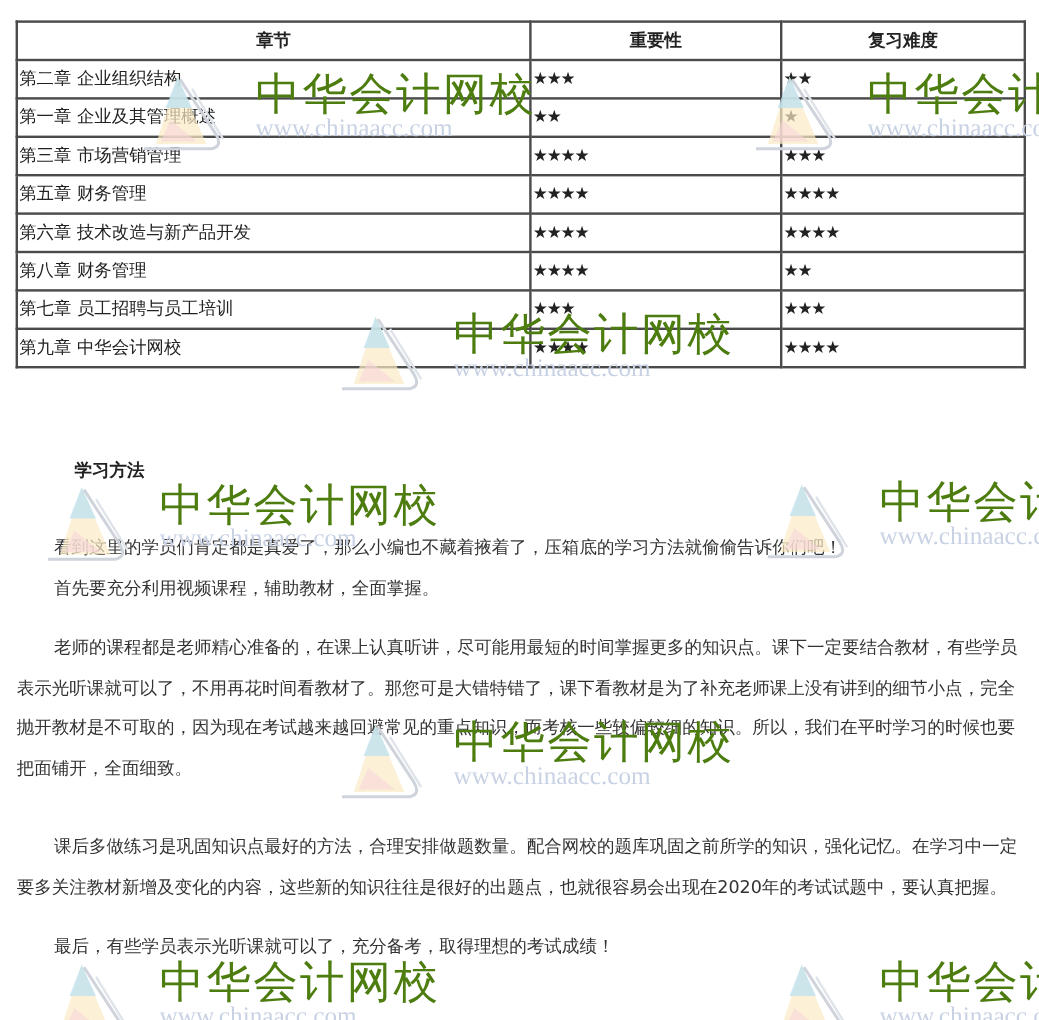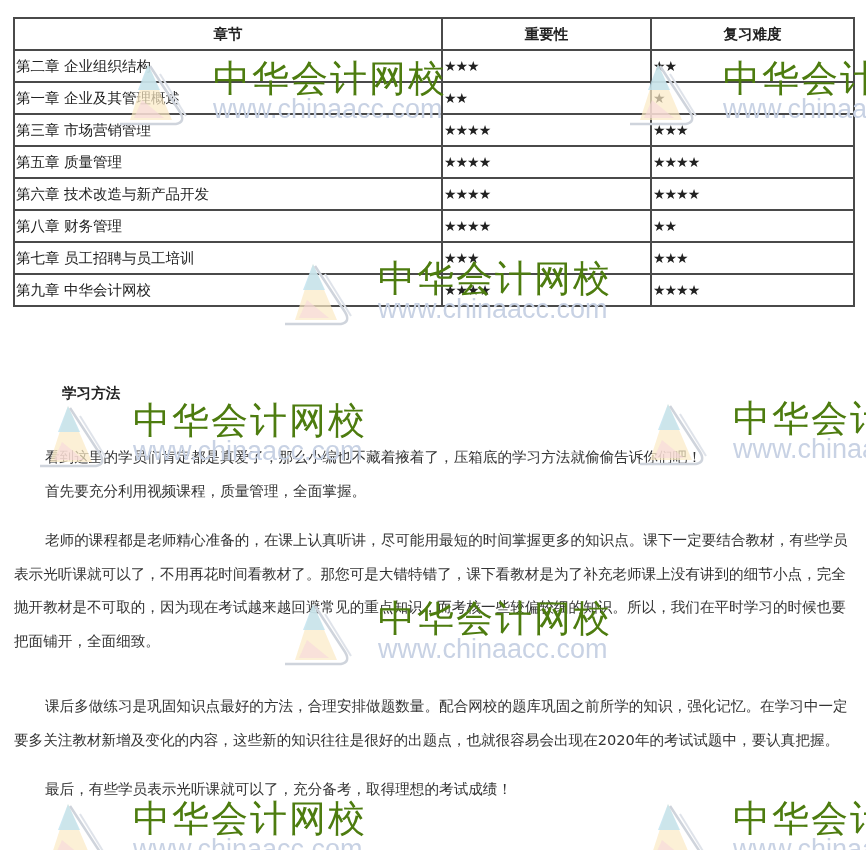--- a/index.html
+++ b/index.html
@@ -19,22 +19,22 @@
   .content { position:absolute; left:14px; top:362px; width:838px; font-size:14.6px; color:#333; }
   .content h3 { margin:17px; font-size:14.6px; font-weight:bold; padding-left:31px; line-height:28px; color:#222; }
   .content p { margin:0; line-height:33.5px; }
   .content p.indent { text-indent:31px; }
   .gap { height:16px; }
 
   .wm { position:absolute; pointer-events:none; width:230px; height:80px; }
   .wm .logo { position:absolute; left:0; top:2px; width:80px; height:70px; }
   .wm .cn { position:absolute; left:93px; top:-4px; font-size:37px; color:#4d7c0f;
             letter-spacing:2px; white-space:nowrap; font-family:"DejaVu Sans",sans-serif; }
-  .wm .url { position:absolute; left:93px; top:36px; font-size:27px; color:#c8d2e4;
-             white-space:nowrap; font-family:Liberation Sans, sans-serif; }
+  .wm .url { position:absolute; left:93px; top:36px; font-size:21px; color:#c8d2e4;
+             white-space:nowrap; font-family:Liberation Serif, serif; }
 </style>
 </head>
 <body>
 
 <div class="page">
 
   <table class="chapters">
     <colgroup>
         <col class="c1">
         <col class="c2">
@@ -57,21 +57,21 @@
         <td>第一章 企业及其管理概述</td>
         <td class="stars">★★</td>
         <td class="stars">★</td>
       </tr>
       <tr>
         <td>第三章 市场营销管理</td>
         <td class="stars">★★★★</td>
         <td class="stars">★★★</td>
       </tr>
       <tr>
-        <td>第五章 质量管理</td>
+        <td>第五章 财务管理</td>
         <td class="stars">★★★★</td>
         <td class="stars">★★★★</td>
       </tr>
       <tr>
         <td>第六章 技术改造与新产品开发</td>
         <td class="stars">★★★★</td>
         <td class="stars">★★★★</td>
       </tr>
       <tr>
         <td>第八章 财务管理</td>
@@ -88,21 +88,21 @@
         <td class="stars">★★★★</td>
         <td class="stars">★★★★</td>
       </tr>
     </tbody>
   </table>
 
   <div class="content">
     <h3>学习方法</h3>
     <div class="gap"></div>
     <p class="indent">看到这里的学员们肯定都是真爱了，那么小编也不藏着掖着了，压箱底的学习方法就偷偷告诉你们吧！</p>
-    <p class="indent">首先要充分利用视频课程，质量管理，全面掌握。</p>
+    <p class="indent">首先要充分利用视频课程，辅助教材，全面掌握。</p>
     <div class="gap"></div>
     <p class="indent">老师的课程都是老师精心准备的，在课上认真听讲，尽可能用最短的时间掌握更多的知识点。课下一定要结合教材，有些学员表示光听课就可以了，不用再花时间看教材了。那您可是大错特错了，课下看教材是为了补充老师课上没有讲到的细节小点，完全抛开教材是不可取的，因为现在考试越来越回避常见的重点知识，而考核一些较偏较细的知识。所以，我们在平时学习的时候也要把面铺开，全面细致。</p>
     <div class="gap"></div>
     <div class="gap"></div>
     <p class="indent">课后多做练习是巩固知识点最好的方法，合理安排做题数量。配合网校的题库巩固之前所学的知识，强化记忆。在学习中一定要多关注教材新增及变化的内容，这些新的知识往往是很好的出题点，也就很容易会出现在2020年的考试试题中，要认真把握。</p>
     <div class="gap"></div>
     <p class="indent">最后，有些学员表示光听课就可以了，充分备考，取得理想的考试成绩！</p>
   </div>
 
   <div class="wm" style="left:120px; top:58px;">

